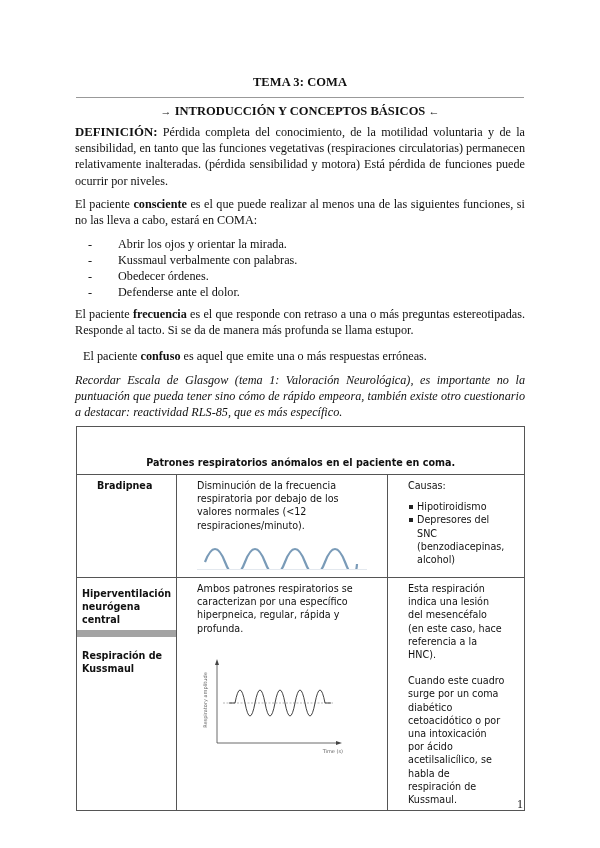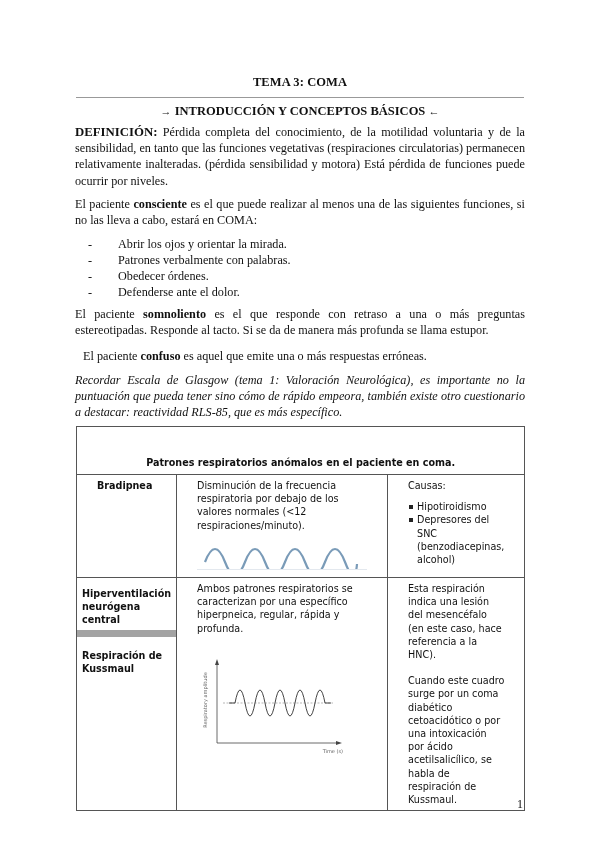--- a/index.html
+++ b/index.html
@@ -55,34 +55,34 @@
     <span>El paciente </span><b>consciente</b><span> es el que puede realizar al menos una de las siguientes funciones, si no las lleva a cabo, estará en COMA:</span>
   </div>
 
   <ul class="list">
     <li>
         <span class="dash">-</span>
         <span>Abrir los ojos y orientar la mirada.</span>
       </li>
     <li>
         <span class="dash">-</span>
-        <span>Patrones verbalmente con palabras.</span>
+        <span>Kussmaul verbalmente con palabras.</span>
       </li>
     <li>
         <span class="dash">-</span>
         <span>Obedecer órdenes.</span>
       </li>
     <li>
         <span class="dash">-</span>
         <span>Defenderse ante el dolor.</span>
       </li>
   </ul>
 
   <div class="body-text p3">
-    <span>El paciente </span><b>somnoliento</b><span> es el que responde con retraso a una o más preguntas estereotipadas. Responde al tacto. Si se da de manera más profunda se llama estupor.</span>
+    <span>El paciente </span><b>frecuencia</b><span> es el que responde con retraso a una o más preguntas estereotipadas. Responde al tacto. Si se da de manera más profunda se llama estupor.</span>
   </div>
 
   <div class="body-text p4">
     <span>El paciente </span><b>confuso</b><span> es aquel que emite una o más respuestas erróneas.</span>
   </div>
 
   <div class="body-text p5">Recordar Escala de Glasgow (tema 1: Valoración Neurológica), es importante no la puntuación que pueda tener sino cómo de rápido empeora, también existe otro cuestionario a destacar: reactividad RLS-85, que es más específico.</div>
 
   <table class="resp">
     <tbody>

